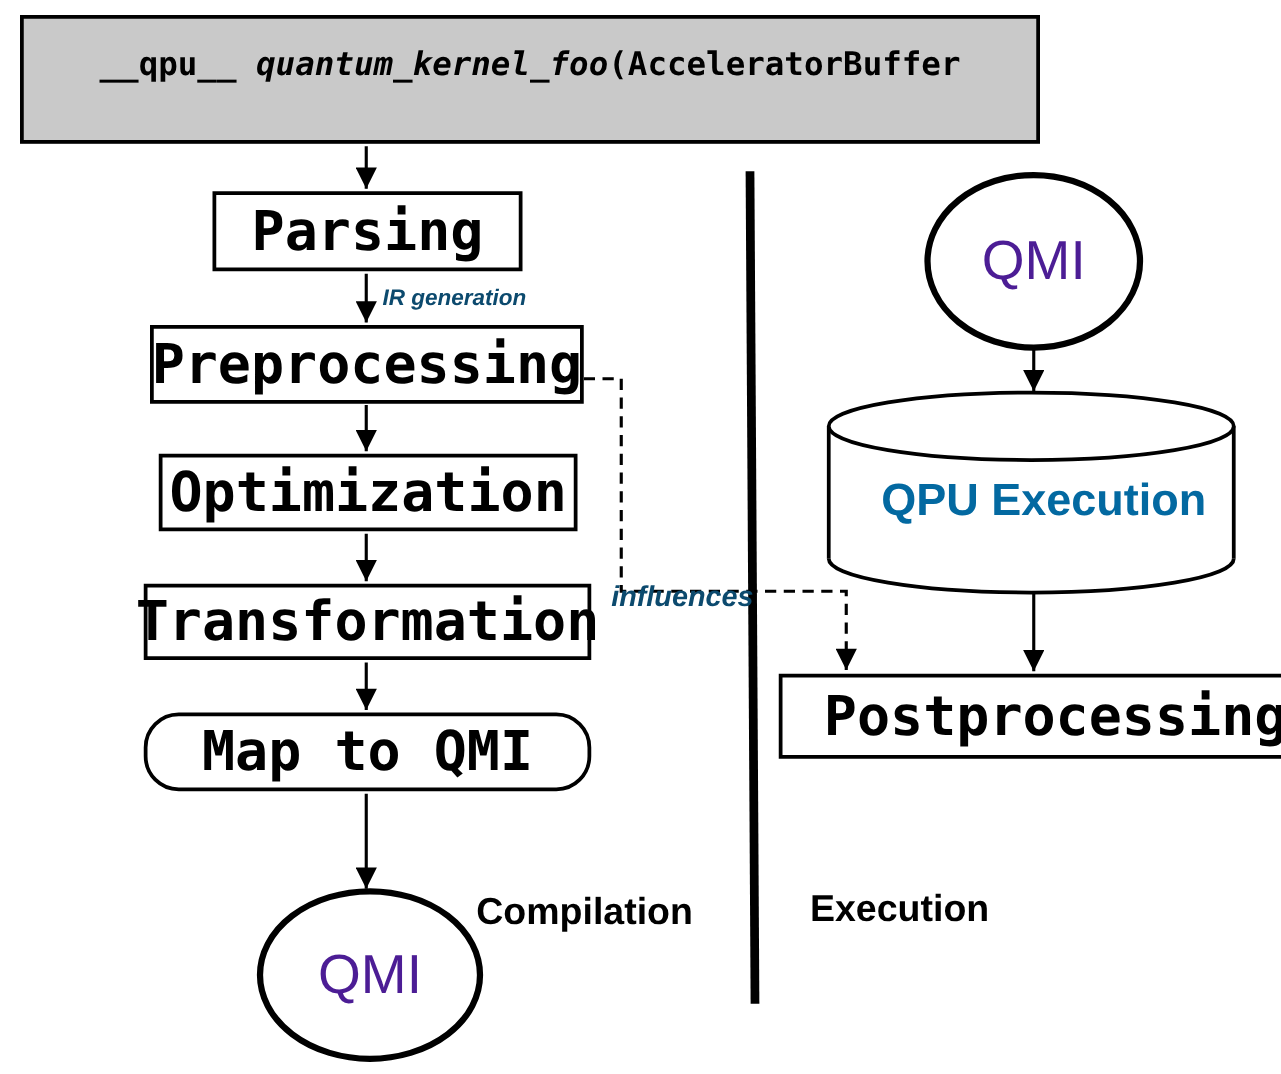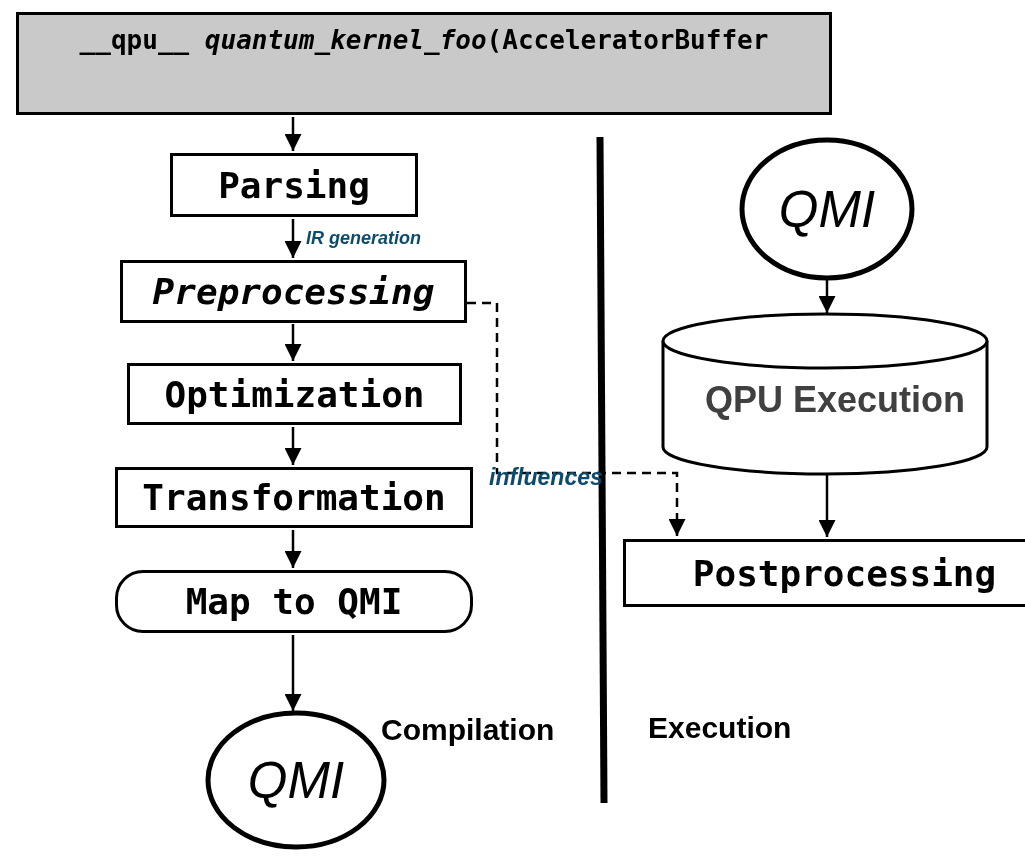--- a/index.html
+++ b/index.html
@@ -24,51 +24,50 @@
   .abs { position: absolute; box-sizing: border-box; }
   .code-box {
     background: #c9c9c9;
     border: 3px solid #000;
     font-family: "DejaVu Sans Mono", "Liberation Mono", monospace;
     font-weight: bold;
     font-size: 26px;
     line-height: 34px;
     color: #000;
     text-align: center;
-    padding-top: 8px;
+    padding-top: 20px;
   }
   .code-box i { font-style: italic; }
   .process-box {
     background: #ffffff;
     border: 3px solid #000;
     display: flex;
     align-items: center;
     justify-content: center;
     font-family: "DejaVu Sans Mono", "Liberation Mono", monospace;
     font-weight: bold;
-    font-size: 36px;
+    font-size: 44px;
     color: #000;
     white-space: nowrap;
   }
   .node-label {
     display: flex;
     align-items: center;
     justify-content: center;
-    font-size: 51px;
+    font-size: 44px;
     font-weight: 400;
-    color: #000000;
-    font-style: italic;
+    color: #4c1d95;
   }
   .cyl-label {
     display: flex;
     align-items: center;
     justify-content: center;
     font-size: 36px;
     font-weight: bold;
-    color: #404040;
+    color: #0369a1;
     padding-left: 20px;
   }
   .section-label {
     font-size: 30px;
     font-weight: bold;
     color: #000;
     white-space: nowrap;
   }
   .edge-label {
     font-weight: bold;
@@ -112,21 +111,21 @@
       <line x1="987" y1="341" x2="987" y2="447" stroke="#000" stroke-width="3"></line>
       <ellipse cx="825" cy="341" rx="162" ry="27" fill="#fff" stroke="#000" stroke-width="3"></ellipse>
     </g>
   </svg>
 
   <div class="abs code-box" style="left: 16px; top: 12px; width: 816px; height: 103px; background: rgb(201, 201, 201);">
     <div><span>__qpu__ </span><i>quantum_kernel_foo</i><span>(AcceleratorBuffer</span></div>
   </div>
 
   <div class="abs process-box" style="left:170px; top:153px; width:248px; height:64px;">Parsing</div>
-  <div class="abs process-box" style="left:120px; top:260px; width:347px; height:63px;font-style:italic;">Preprocessing</div>
+  <div class="abs process-box" style="left:120px; top:260px; width:347px; height:63px;">Preprocessing</div>
   <div class="abs process-box" style="left:115px; top:467px; width:358px; height:61px;">Transformation</div>
   <div class="abs process-box" style="left:127px; top:363px; width:335px; height:62px;">Optimization</div>
   <div class="abs process-box" style="left:115px; top:570px; width:358px; height:63px;border-radius:28px;">Map to QMI</div>
 
   <div class="abs node-label" style="left:744px; top:142px; width:166px; height:134px;">QMI</div>
   <div class="abs cyl-label" style="left:663px; top:352px; width:324px; height:96px;">QPU Execution</div>
   <div class="abs process-box" style="left:623px; top:539px; width:443px; height:68px;">Postprocessing</div>
 
   <div class="abs node-label" style="left:210px; top:715px; width:172px; height:130px;">QMI</div>
 

